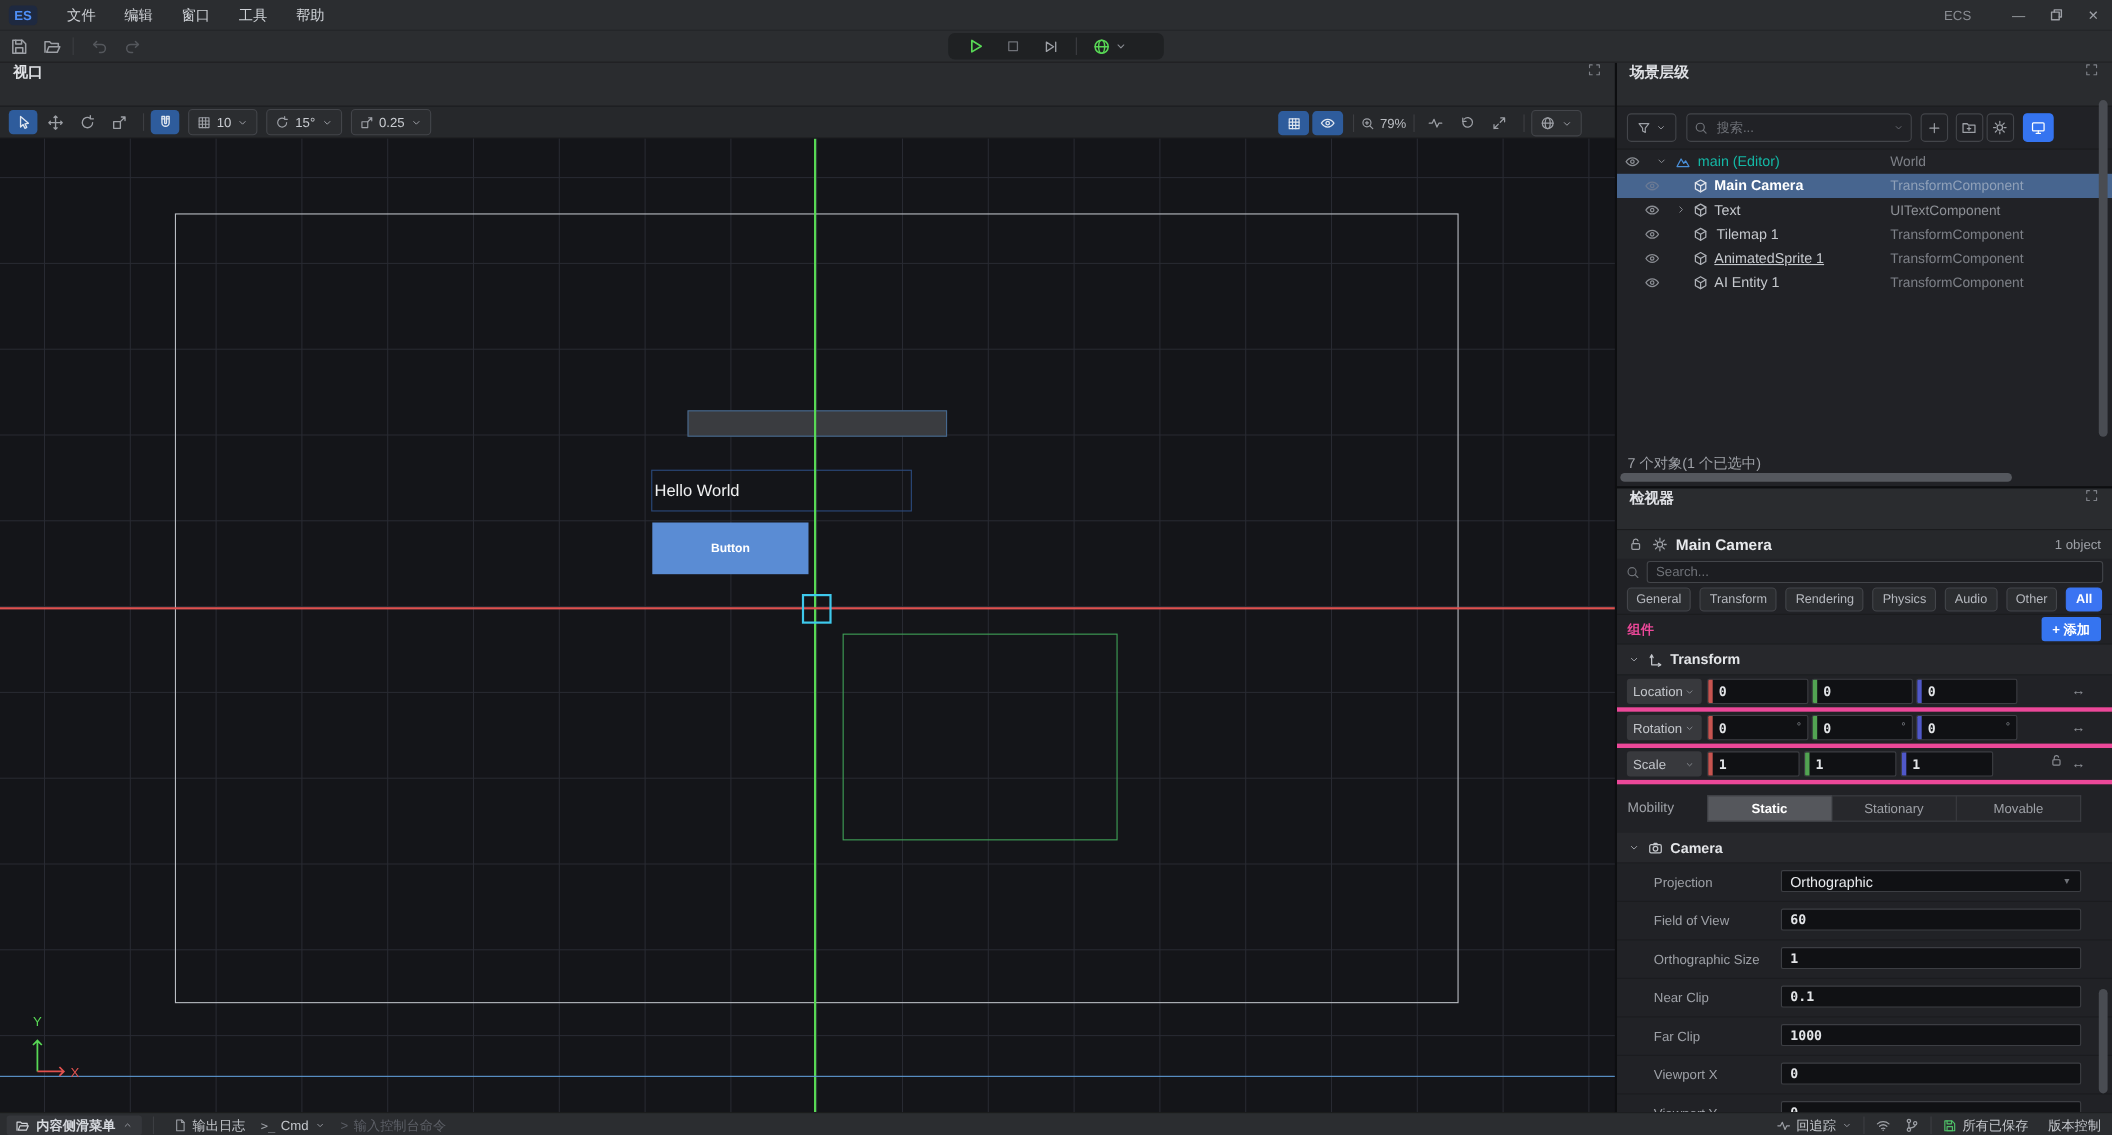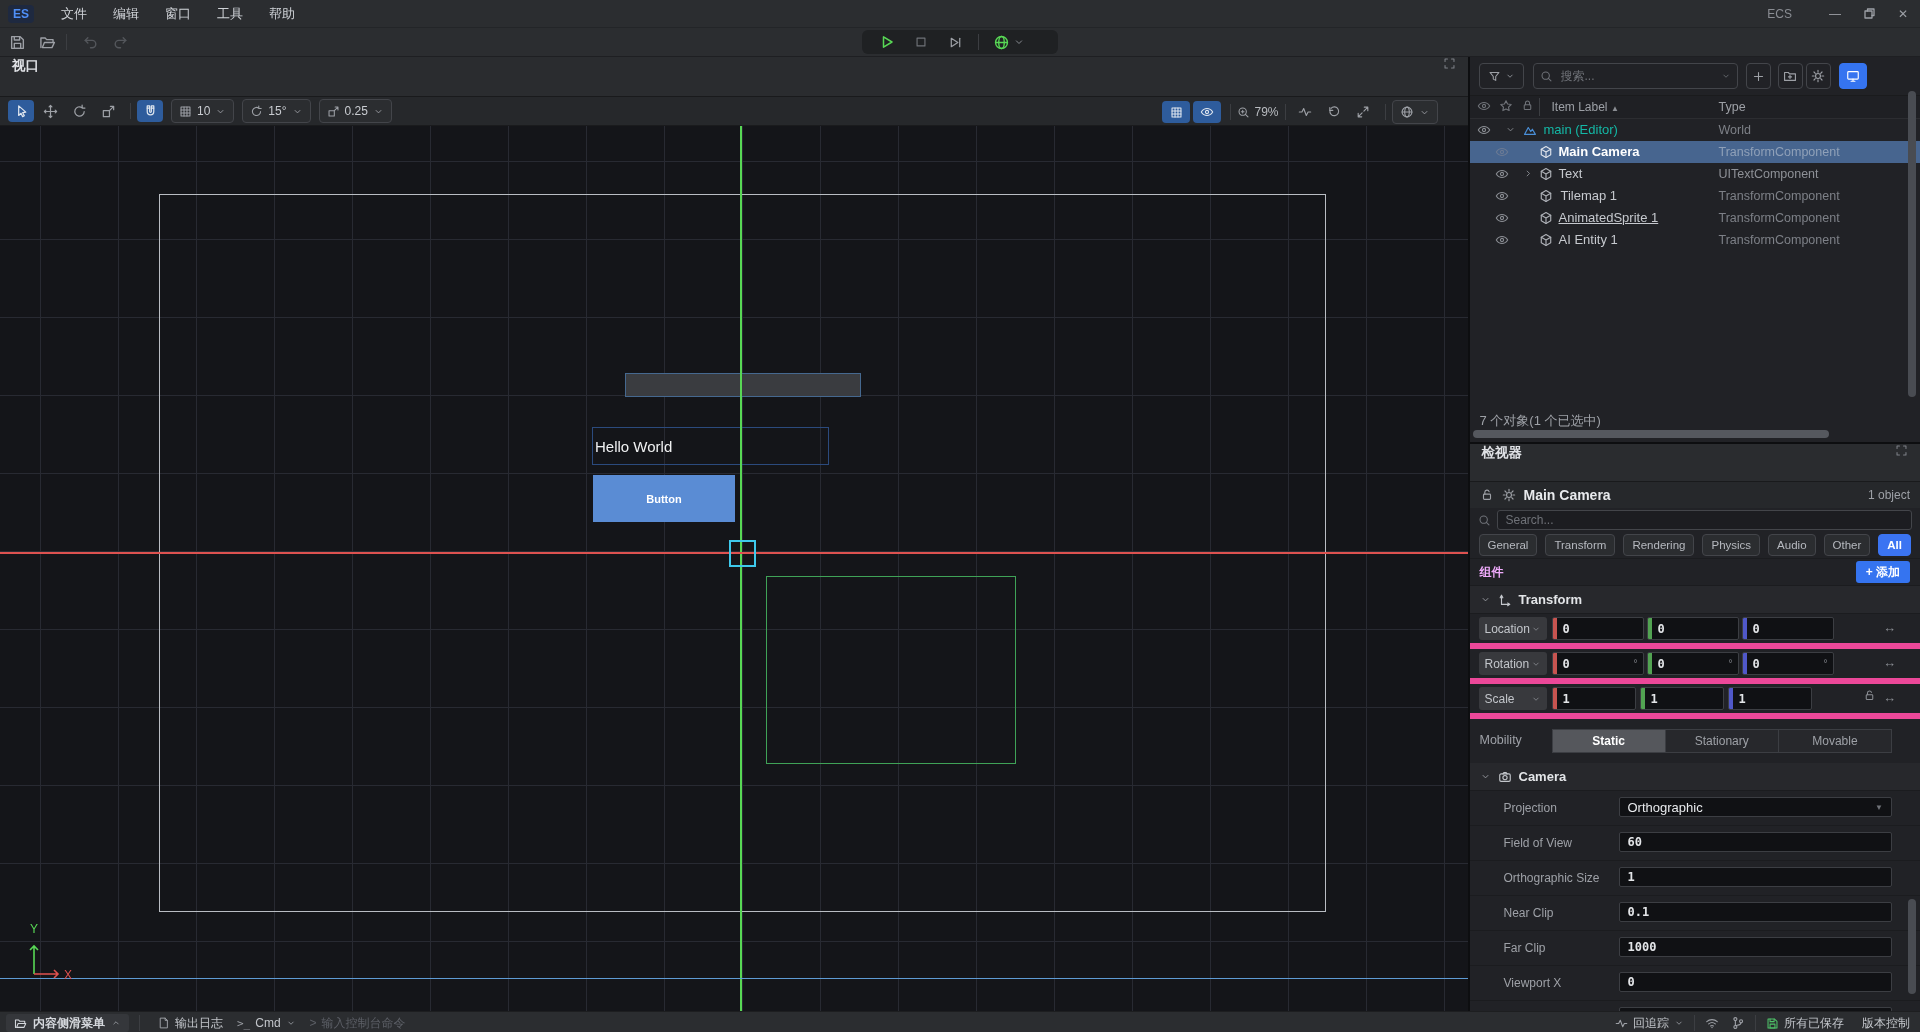--- a/index.html
+++ b/index.html
@@ -93,27 +93,27 @@
   .obj-count{margin-left:auto;font-size:12px;color:#9ea1a7;}
   .i-search-row{height:24px;min-height:24px;display:flex;align-items:center;padding:0 8px;gap:6px;color:#6f7278;}
   .i-search{flex:1;height:20px;border:1px solid #43454a;border-radius:3px;background:#1c1d21;display:flex;align-items:center;padding:0 6px;box-sizing:border-box;}
   .i-search input{flex:1;background:transparent;border:none;outline:none;color:#cfd2d7;font-size:12px;font-family:"Liberation Sans",sans-serif;}
   .i-search input::placeholder{color:#6f7278;}
   .tabs-row{height:26px;min-height:26px;display:flex;align-items:center;padding:0 9px;gap:8px;border-bottom:1px solid #1b1c1f;}
   .tab{height:22px;padding:0 8px;border:1px solid #43454a;border-radius:4px;background:#2b2d30;font-size:11.5px;
        color:#b6b9bf;display:flex;align-items:center;box-sizing:border-box;}
   .tab.active{background:#3b74f2;border-color:#3b74f2;color:#fff;font-weight:bold;}
   .comp-row{height:26px;min-height:26px;display:flex;align-items:center;padding:0 10px;border-bottom:1px solid #1b1c1f;}
-  .comp-lbl{font-size:12px;font-weight:bold;color:#f0abfc;}
+  .comp-lbl{font-size:12px;font-weight:bold;color:#ec4899;}
   .add-btn{margin-left:auto;height:22px;padding:0 10px;background:#3574f0;color:#fff;font-size:12px;font-weight:bold;
        border-radius:3px;display:flex;align-items:center;}
   .sec-head{height:27px;min-height:27px;display:flex;align-items:center;padding:0 10px;gap:7px;background:#27282c;
        border-bottom:1px solid #1b1c1f;color:#9da0a6;}
   .sec-title{font-size:13px;font-weight:bold;color:#e3e5e8;}
-  .t-row{position:relative;height:29px;min-height:29px;border-bottom:6px solid #ec4899;}
+  .t-row{position:relative;height:29px;min-height:29px;border-bottom:4px solid #ec4899;}
   .t-lblbtn{position:absolute;left:9px;top:3px;width:68px;height:23px;background:#38393d;border-radius:3px;
        display:flex;align-items:center;justify-content:space-between;padding:0 6px;box-sizing:border-box;
        font-size:12px;color:#c3c6cb;}
   .vfield{position:absolute;top:3px;height:23px;background:#101114;border:1px solid #3c3e43;border-radius:2px;
        box-sizing:border-box;display:flex;align-items:center;}
   .vfield .accent{width:4px;height:100%;border-radius:1px 0 0 1px;}
   .vfield .num{font-family:"DejaVu Sans Mono",monospace;font-size:12px;font-weight:bold;color:#e3e5e8;padding-left:6px;}
   .vfield .unit{margin-left:auto;padding-right:5px;color:#7d8087;font-size:10px;}
   .linkic{position:absolute;top:6px;color:#8a8d93;font-size:13px;}
   .mob-row{position:relative;height:34px;min-height:34px;margin-top:5px;}
@@ -369,20 +369,28 @@
           <path d="M34 68V40M30 44l4-4 4 4" stroke="#58d855" stroke-width="1.6" fill="none"></path>
           <path d="M34 68h24M54 64l4 4-4 4" stroke="#e0514f" stroke-width="1.6" fill="none"></path>
           <text x="64" y="73" fill="#e0514f" font-size="12">X</text>
         </svg>
       </div>
     </div>
 
     <div class="right-col">
 
       <div class="hierarchy-panel">
+        <div class="panel-header">
+          <span class="panel-title">场景层级</span>
+          <span class="ph-expand">
+            <svg class="ic" width="13" height="13" viewBox="0 0 16 16">
+                <path d="M2.5 5.5v-3h3M10.5 2.5h3v3M13.5 10.5v3h-3M5.5 13.5h-3v-3"></path>
+              </svg>
+          </span>
+        </div>
 
         <div class="h-toolbar">
           <div class="filter-btn">
             <svg class="ic" width="13" height="13" viewBox="0 0 16 16">
                 <path d="M2.5 3h11L9.5 8v4.8l-3-1.6V8z"></path>
               </svg>
             <svg class="ic" width="10" height="10" viewBox="0 0 16 16">
                 <path d="M4.5 6.5 8 10l3.5-3.5"></path>
               </svg>
           </div>
@@ -414,45 +422,20 @@
               </svg>
           </div>
           <div class="sqbtn blue" style="left:369px;width:28px;">
             <svg class="ic" width="14" height="14" viewBox="0 0 16 16">
                 <rect x="2" y="3" width="12" height="8.5" rx="1"></rect>
                 <path d="M5.8 14h4.4M8 11.5V14"></path>
               </svg>
           </div>
         </div>
 
-        <div class="h-colhead">
-          <span class="rowic" style="left:7px;color:#6f7278;">
-            <svg class="ic" width="14" height="14" viewBox="0 0 16 16">
-                <path d="M1.5 8s2.5-4 6.5-4 6.5 4 6.5 4-2.5 4-6.5 4S1.5 8 1.5 8z"></path>
-                <circle cx="8" cy="8" r="1.8"></circle>
-              </svg>
-          </span>
-          <span class="rowic" style="left:29px;color:#6f7278;">
-            <svg class="ic" width="14" height="14" viewBox="0 0 16 16">
-                <path d="M8 2l1.8 3.7 4.1.6-3 2.9.7 4L8 11.3 4.4 13.2l.7-4-3-2.9 4.1-.6z"></path>
-              </svg>
-          </span>
-          <span class="rowic" style="left:51px;color:#6f7278;">
-            <svg class="ic" width="13" height="13" viewBox="0 0 16 16">
-                <rect x="4" y="7" width="8" height="6" rx="1"></rect>
-                <path d="M5.5 7V5a2.5 2.5 0 0 1 5 0v2"></path>
-              </svg>
-          </span>
-          <span class="cdiv"></span>
-          <span class="cell" style="left:82px;">
-            <span>Item Label</span>
-            <span style="font-size:8px;color:#8a8d93;">▲</span>
-          </span>
-          <span class="typecell" style="color:#9da0a6;">Type</span>
-        </div>
 
         <div class="hrow">
           <span class="rowic" style="left:7px;top:4px;color:#8a8d93;">
             <svg class="ic" width="14" height="14" viewBox="0 0 16 16">
                 <path d="M1.5 8s2.5-4 6.5-4 6.5 4 6.5 4-2.5 4-6.5 4S1.5 8 1.5 8z"></path>
                 <circle cx="8" cy="8" r="1.8"></circle>
               </svg>
           </span>
           <span class="rowic" style="left:35px;top:5px;color:#8a8d93;">
             <svg class="ic" width="11" height="11" viewBox="0 0 16 16">

